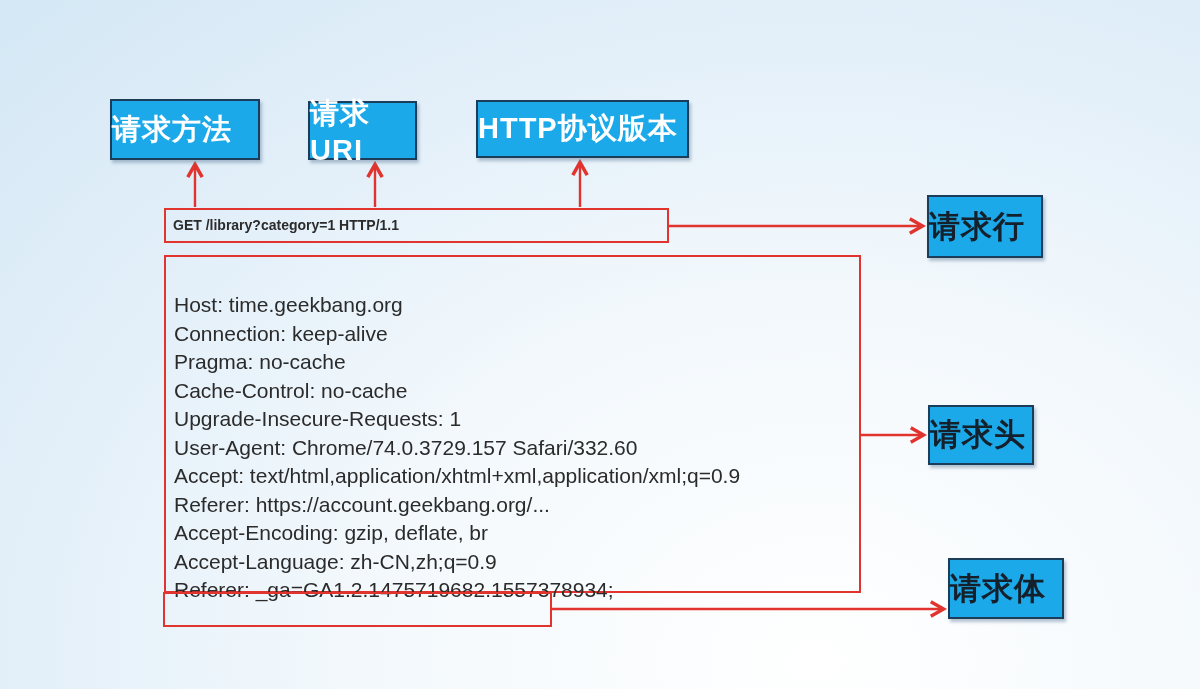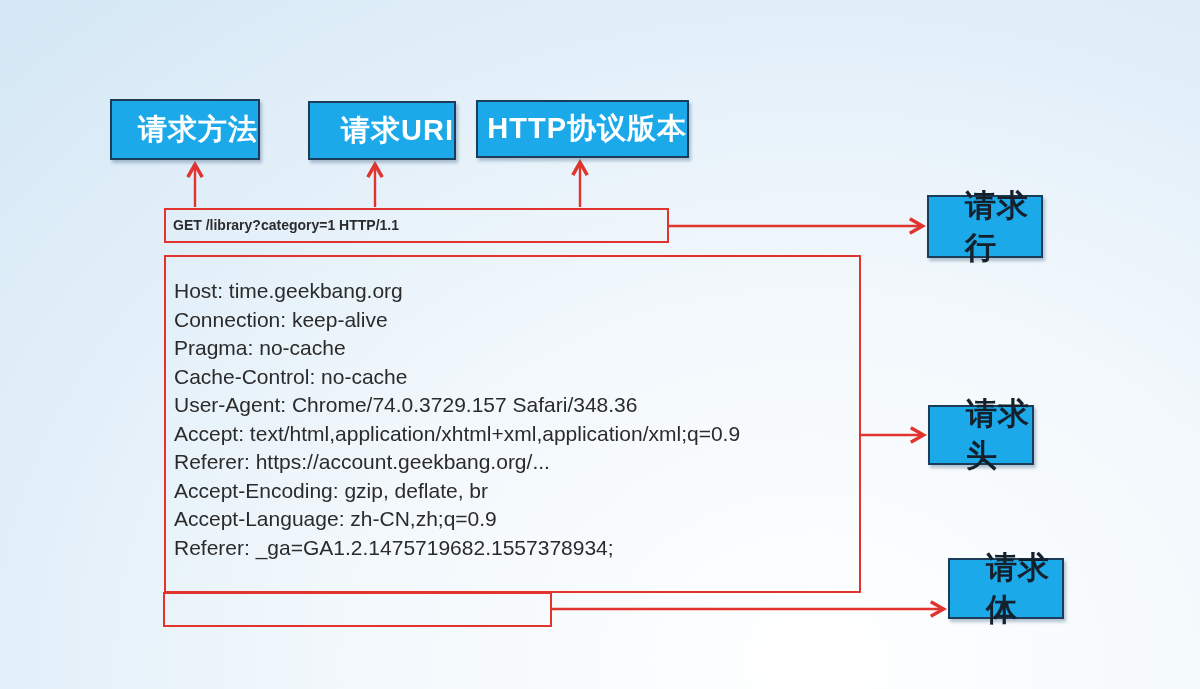--- a/index.html
+++ b/index.html
@@ -22,34 +22,33 @@
     pointer-events: none;
   }
   .blue-box {
     position: absolute;
     background: #1ca9e9;
     border: 2px solid #1c3essai;
     border: 2px solid #1c3d5a;
     box-sizing: border-box;
     display: flex;
     align-items: center;
-    justify-content: flex-end;
+    justify-content: flex-start;
     font-weight: bold;
     box-shadow: 2px 3px 3px rgba(96, 125, 152, 0.45);
   }
   .blue-box.top-label {
     color: #ffffff;
     font-size: 29px;
     letter-spacing: 1px;
   }
   .blue-box.side-label {
     color: #14212c;
     font-size: 31px;
     letter-spacing: 1px;
-    padding-left: 36px;
   }
   .red-box {
     position: absolute;
     border: 2px solid #e1342e;
     box-sizing: border-box;
     background: transparent;
   }
   .request-line-text {
     position: absolute;
     left: 173px;
@@ -57,21 +56,21 @@
     height: 35px;
     line-height: 35px;
     font-size: 14px;
     color: #2b2b2b;
     white-space: nowrap;
     font-weight: bold;
   }
   .headers-list {
     position: absolute;
     left: 174px;
-    top: 277px;
+    top: 291px;
     width: 680px;
     font-size: 21px;
     color: #2b2b2b;
   }
   .headers-list .hline {
     height: 28.5px;
     line-height: 28.5px;
     white-space: nowrap;
   }
 </style>
@@ -92,37 +91,38 @@
       <line x1="580" y1="207" x2="580" y2="164" marker-end="url(#arrowhead)"></line>
       <line x1="669" y1="226" x2="921" y2="226" marker-end="url(#arrowhead)"></line>
       <line x1="861" y1="435" x2="922" y2="435" marker-end="url(#arrowhead)"></line>
       <line x1="552" y1="609" x2="942" y2="609" marker-end="url(#arrowhead)"></line>
     </g>
   </svg>
 
   <div class="blue-box top-label" style="left:110px; top:99px; width:150px; height:61px;">
     <span>请求方法</span>
   </div>
-  <div class="blue-box top-label" style="left:308px; top:101px; width:148px; height:59px;">
+  <div class="blue-box top-label" style="left:308px; top:101px; width:109px; height:59px;">
     <span>请求URI</span>
   </div>
   <div class="blue-box top-label" style="left:476px; top:100px; width:213px; height:58px;">
     <span>HTTP协议版本</span>
   </div>
 
   <div class="red-box" style="left:164px; top:208px; width:505px; height:35px;"></div>
   <div class="request-line-text">GET /library?category=1 HTTP/1.1</div>
 
   <div class="red-box" style="left:164px; top:255px; width:697px; height:338px;"></div>
   <div class="headers-list">
     <div class="hline">Host: time.geekbang.org</div>
     <div class="hline">Connection: keep-alive</div>
     <div class="hline">Pragma: no-cache</div>
     <div class="hline">Cache-Control: no-cache</div>
-    <div class="hline">User-Agent: Chrome/74.0.3729.157 Safari/348.36</div>
+    <div class="hline">Upgrade-Insecure-Requests: 1</div>
+    <div class="hline">User-Agent: Chrome/74.0.3729.157 Safari/332.60</div>
     <div class="hline">Accept: text/html,application/xhtml+xml,application/xml;q=0.9</div>
     <div class="hline">Referer: https://account.geekbang.org/...</div>
     <div class="hline">Accept-Encoding: gzip, deflate, br</div>
     <div class="hline">Accept-Language: zh-CN,zh;q=0.9</div>
     <div class="hline">Referer: _ga=GA1.2.1475719682.1557378934;</div>
   </div>
 
   <div class="red-box" style="left:163px; top:592px; width:389px; height:35px;">
     <span></span>
   </div>

